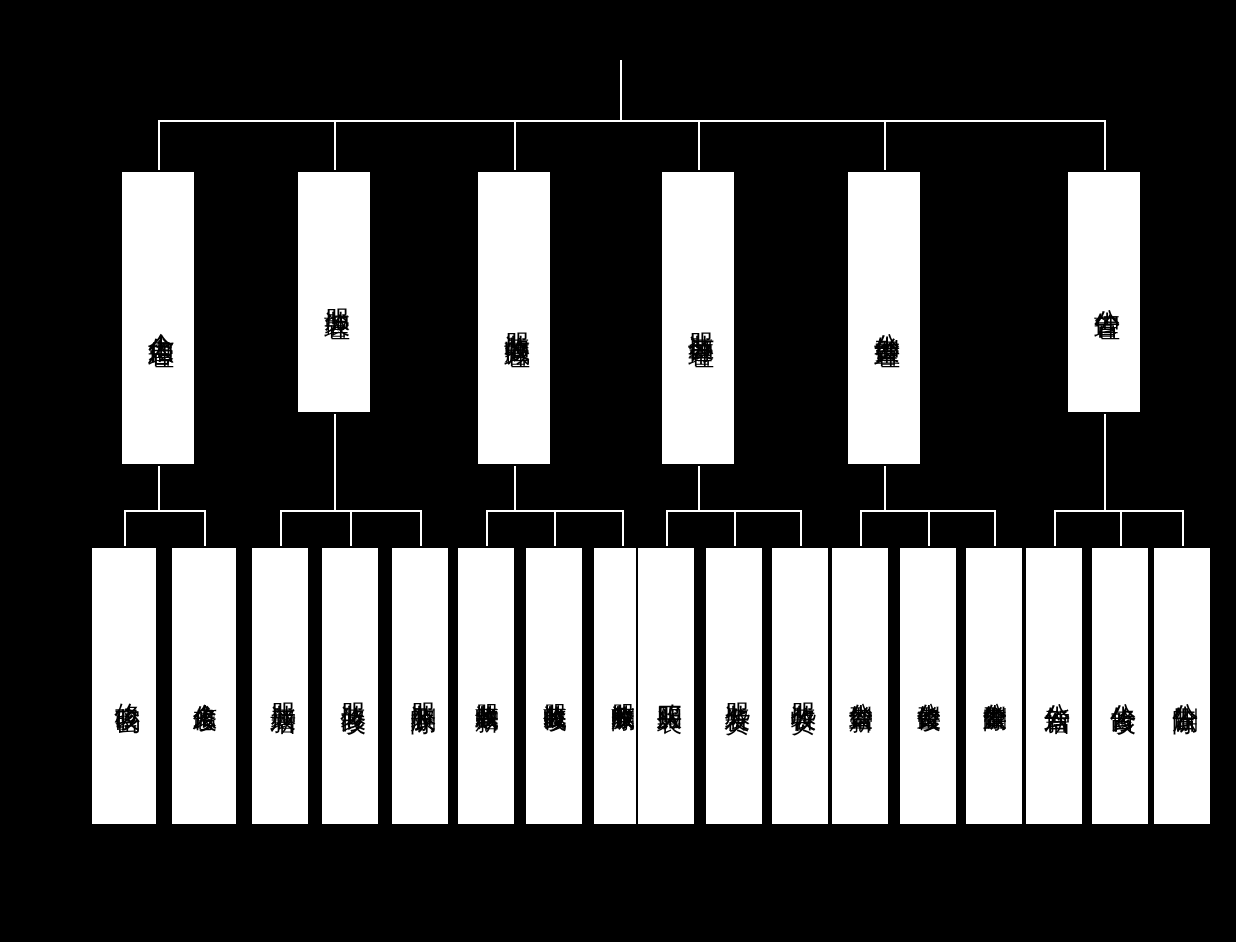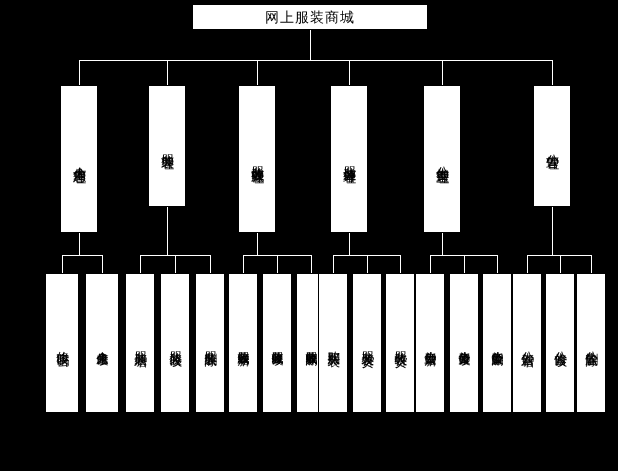--- a/index.html
+++ b/index.html
@@ -55,21 +55,20 @@
     position: absolute;
     background: #ffffff;
   }
   .line.h { height: 1px; }
   .line.v { width: 1px; }
 </style>
 </head>
 <body>
 
 <div id="canvas">
-    <div class="node horiz" style="left: 192px; top: 4px; width: 236px; height: 26px;">网上服装商城</div>
     <div class="line v" style="left: 310px; top: 30px; height: 30px;"></div>
     <div class="line h" style="left: 79px; top: 60px; width: 473px;"></div>
     <div class="line v" style="left: 79px; top: 60px; height: 25px;"></div>
     <div class="node vert" style="left: 60px; top: 85px; width: 38px; height: 148px;">个人信息管理</div>
     <div class="line v" style="left: 167px; top: 60px; height: 25px;"></div>
     <div class="node vert" style="left: 148px; top: 85px; width: 38px; height: 122px;">服装管理</div>
     <div class="line v" style="left: 257px; top: 60px; height: 25px;"></div>
     <div class="node vert" style="left: 238px; top: 85px; width: 38px; height: 148px;">服装收藏管理</div>
     <div class="line v" style="left: 349px; top: 60px; height: 25px;"></div>
     <div class="node vert" style="left: 330px; top: 85px; width: 38px; height: 148px;">服装订单管理</div>

